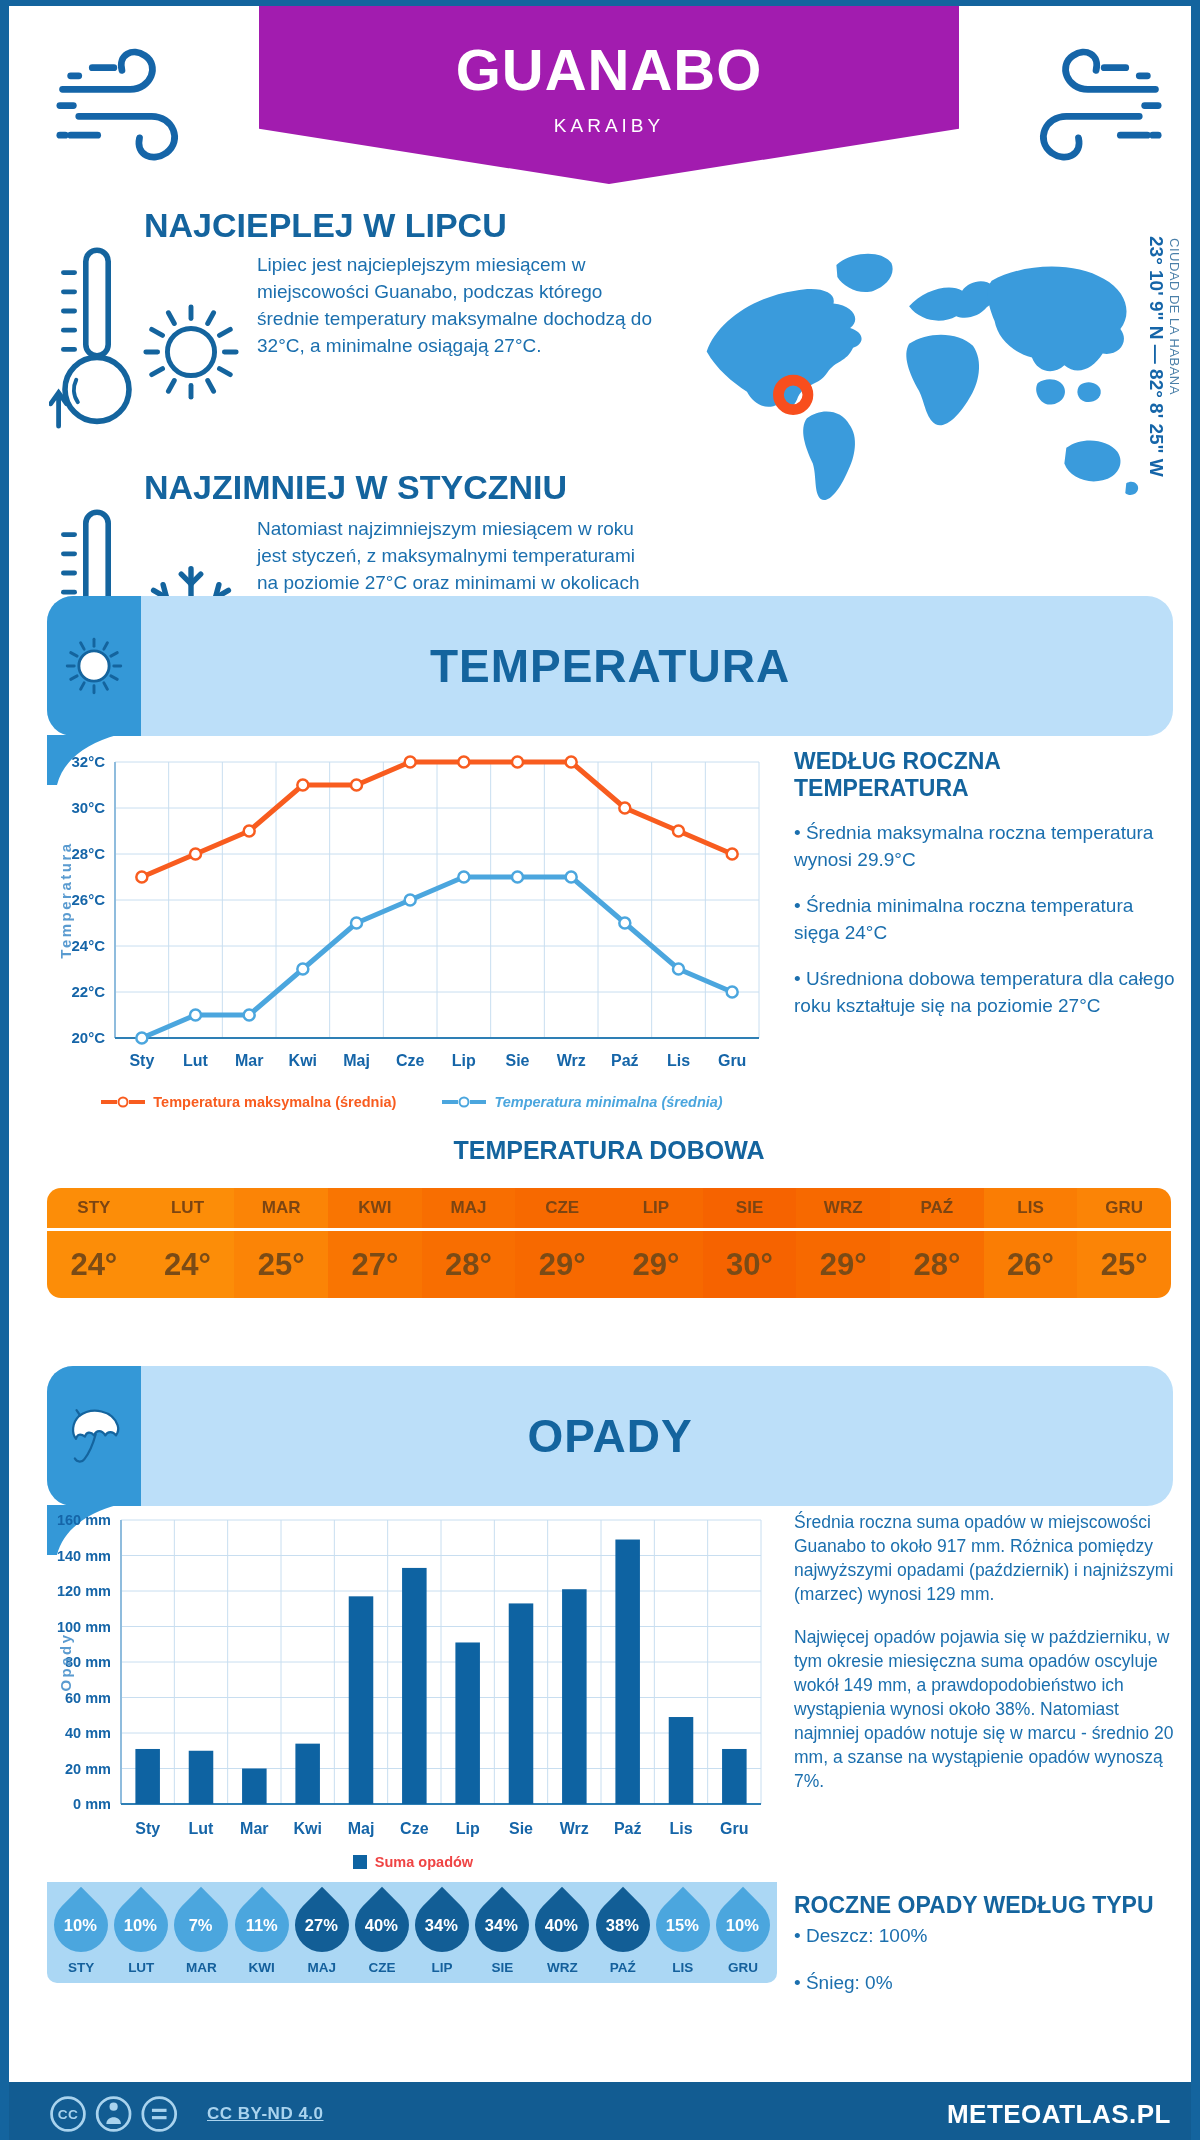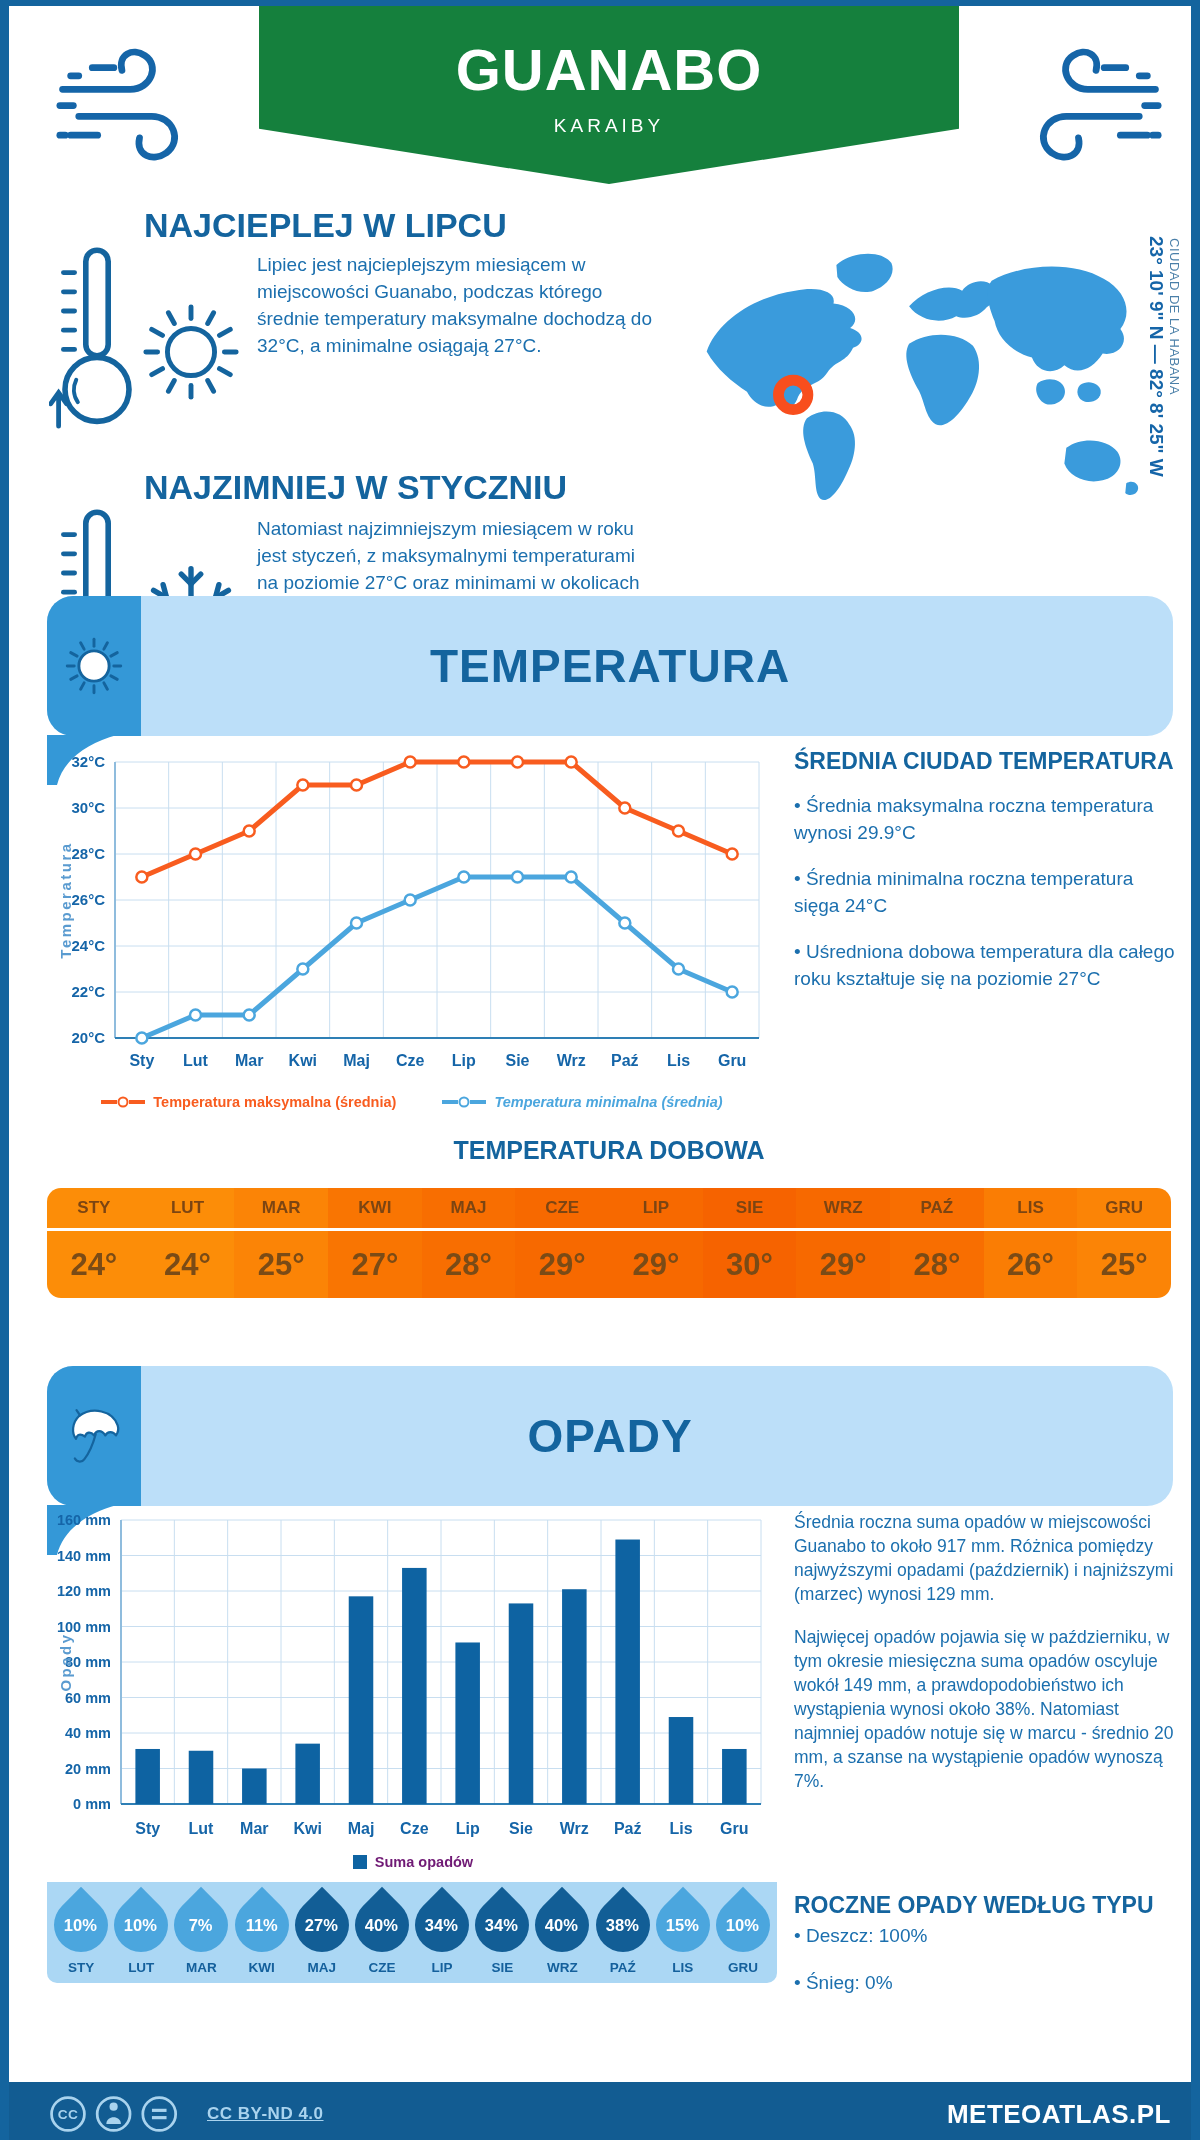--- a/index.html
+++ b/index.html
@@ -1,21 +1,21 @@
 <!DOCTYPE html>
 <html lang="pl"><head>
 <meta charset="utf-8">
 <style>
   html,body{margin:0;padding:0;background:#ffffff;}
   body{font-family:"Liberation Sans","DejaVu Sans",sans-serif;}
   .page{position:relative;width:1200px;height:2140px;background:#fff;overflow:hidden;
         border-left:9px solid #14649E;border-right:9px solid #14649E;border-top:6px solid #14649E;box-sizing:border-box;}
 
   
-  .banner{position:absolute;left:250px;top:0;width:700px;height:178px;background:#15803d;
+  .banner{position:absolute;left:250px;top:0;width:700px;height:178px;background:#a21caf;
           clip-path:polygon(0 0,100% 0,100% 69%,50% 100%,0 69%);text-align:center;}
   .banner .title{margin-top:30px;font-size:58px;font-weight:bold;color:#fff;letter-spacing:1px;}
   .banner .subtitle{margin-top:12px;font-size:19px;color:#fff;letter-spacing:4px;}
   .wind{position:absolute;width:150px;height:135px;}
   .wind.left{left:42px;top:32px;}
   .wind.right{left:1008px;top:32px;transform:scaleX(-1);}
 
   
   .intro-heading{position:absolute;font-size:34px;font-weight:bold;color:#14649E;white-space:nowrap;}
   .intro-text{position:absolute;width:400px;font-size:19px;line-height:1.42;color:#1B6FAE;}
@@ -303,21 +303,21 @@
         <svg width="44" height="12">
           <line x1="0" y1="6" x2="16" y2="6" stroke="#4BA6DE" stroke-width="4"></line>
           <line x1="28" y1="6" x2="44" y2="6" stroke="#4BA6DE" stroke-width="4"></line>
           <circle cx="22" cy="6" r="4.5" fill="#fff" stroke="#4BA6DE" stroke-width="2"></circle>
         </svg>
         <span style="color: rgb(75, 166, 222); font-style: italic;">Temperatura minimalna (średnia)</span>
       </div>
     </div>
 
   <div class="side-col" style="top:742px;">
-    <h3 class="side-title">ŚREDNIA CIUDAD TEMPERATURA</h3>
+    <h3 class="side-title">WEDŁUG ROCZNA TEMPERATURA</h3>
     <p>• Średnia maksymalna roczna temperatura wynosi 29.9°C</p>
     <p>• Średnia minimalna roczna temperatura sięga 24°C</p>
     <p>• Uśredniona dobowa temperatura dla całego roku kształtuje się na poziomie 27°C</p>
   </div>
 
   <div class="dobowa-title">TEMPERATURA DOBOWA</div>
   <div class="temp-table">
       <div class="temp-col" style="background: rgb(252, 141, 8);">
         <div class="th">STY</div>
         <div class="td">24°</div>
@@ -438,21 +438,21 @@
       <rect x="400.40000000000003" y="134.47500000000002" width="24.533333333333335" height="161.52499999999998" fill="#0E63A2"></rect>
       <rect x="453.73333333333335" y="95.425" width="24.533333333333335" height="200.575" fill="#0E63A2"></rect>
       <rect x="507.0666666666667" y="81.225" width="24.533333333333335" height="214.775" fill="#0E63A2"></rect>
       <rect x="560.4000000000001" y="31.525000000000002" width="24.533333333333335" height="264.475" fill="#0E63A2"></rect>
       <rect x="613.7333333333333" y="209.025" width="24.533333333333335" height="86.975" fill="#0E63A2"></rect>
       <rect x="667.0666666666667" y="240.975" width="24.533333333333335" height="55.025000000000006" fill="#0E63A2"></rect>
     </svg>
   <div class="legend-row" style="left:46px;top:1848px;width:716px;">
       <div class="legend-item">
         <span class="legend-sq" style="background: rgb(14, 99, 162);"></span>
-        <span style="color: #701a75;">Suma opadów</span>
+        <span style="color: #ef4444;">Suma opadów</span>
       </div>
     </div>
 
   <div class="side-col small" style="top:1504px;">
     <p>Średnia roczna suma opadów w miejscowości Guanabo to około 917 mm. Różnica pomiędzy najwyższymi opadami (październik) i najniższymi (marzec) wynosi 129 mm.</p>
     <p>Najwięcej opadów pojawia się w październiku, w tym okresie miesięczna suma opadów oscyluje wokół 149 mm, a prawdopodobieństwo ich wystąpienia wynosi około 38%. Natomiast najmniej opadów notuje się w marcu - średnio 20 mm, a szanse na wystąpienie opadów wynoszą 7%.</p>
   </div>
   <div class="side-col" style="top:1886px;">
     <h3 class="side-title" style="margin-bottom:4px;">ROCZNE OPADY WEDŁUG TYPU</h3>
     <p style="">• Deszcz: 100%</p>

